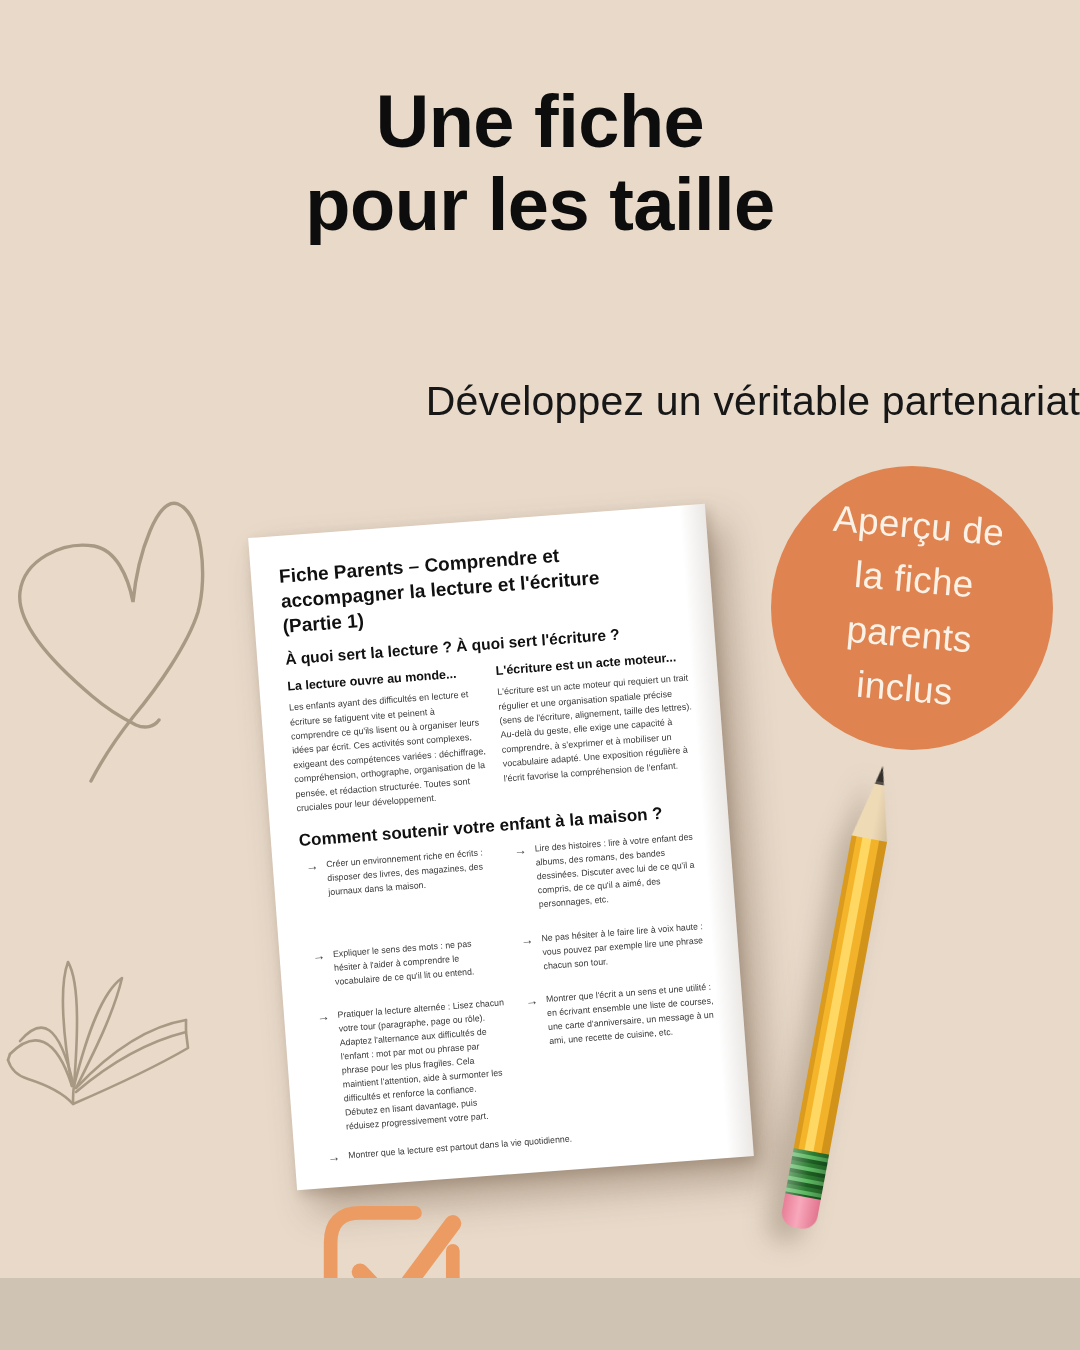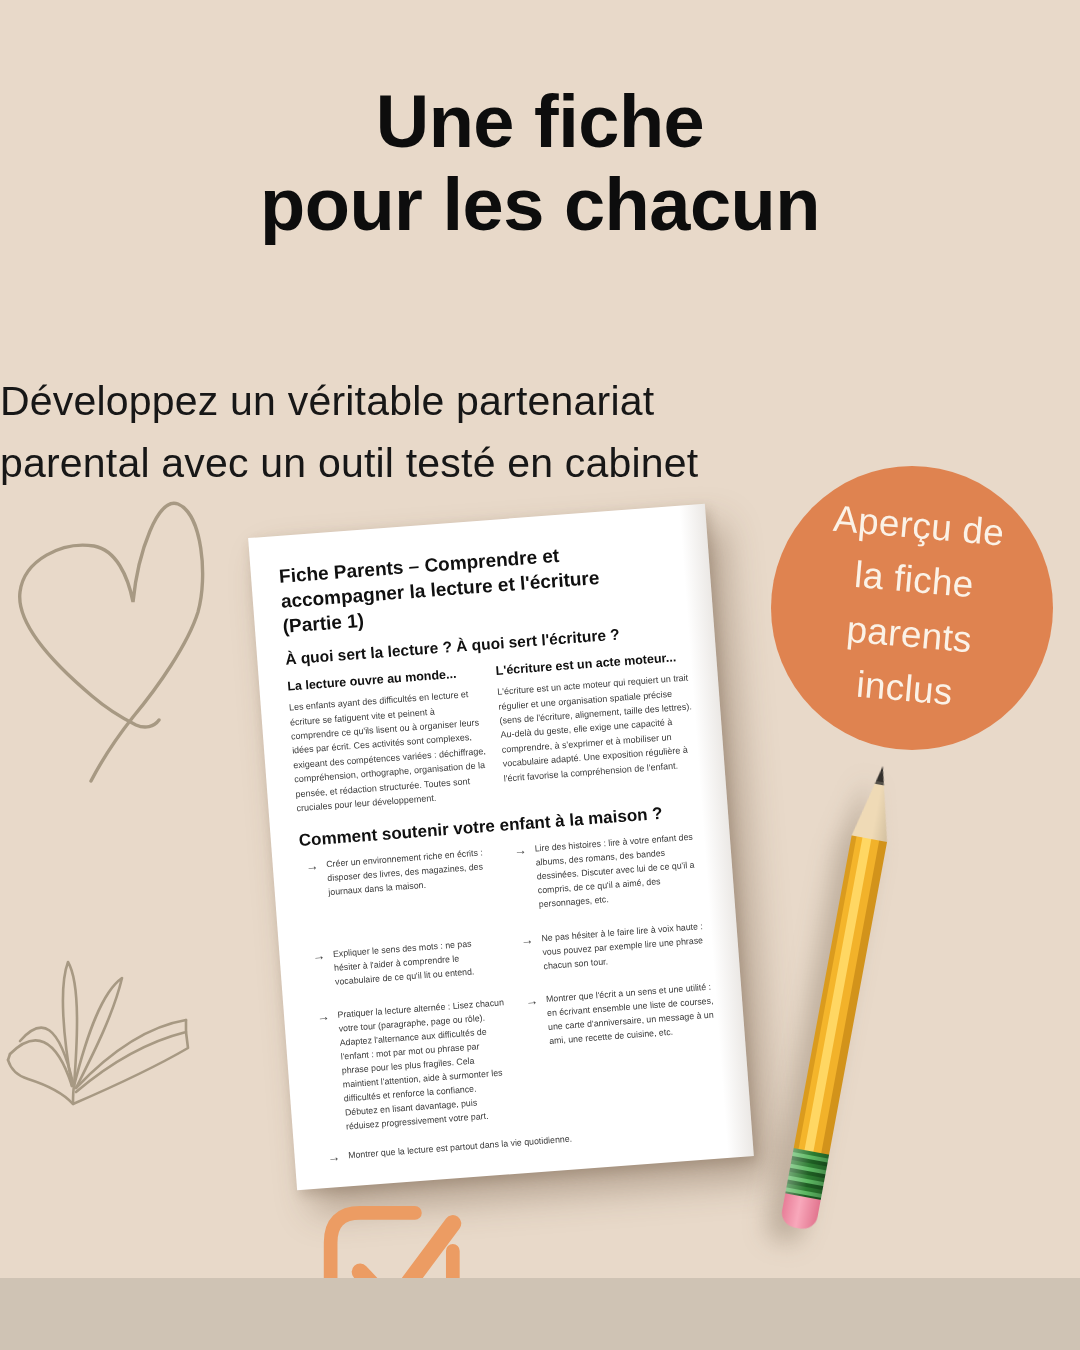--- a/index.html
+++ b/index.html
@@ -8,21 +8,21 @@
     background:#E8D9C9;
     font-family:"Liberation Sans",sans-serif;
   }
   
   .title{
     position:absolute;top:30px;left:0;right:0;text-align:center;
     font-weight:800;font-size:74px;line-height:1.13;letter-spacing:-0.5px;color:#0d0d0d;
   }
   .title span{display:block;}
   .subtitle{
-    position:absolute;top:330px;left:0;right:0;text-align:left;
+    position:absolute;top:330px;left:0;right:0;text-align:right;
     font-size:41px;line-height:1.5;color:#171717;font-weight:400;letter-spacing:0.2px;
   }
   .subtitle span{display:block;}
   
   .heart-svg{position:absolute;left:6px;top:484px;}
   .book-svg{position:absolute;left:2px;top:936px;}
   .check-svg{position:absolute;left:318px;top:1194px;}
   
   .paper{
     position:absolute;left:272px;top:520px;width:458px;min-height:636px;
@@ -82,25 +82,24 @@
     background:linear-gradient(90deg,#e87e98,#f8a8bb 45%,#e2758f);
   }
 </style>
 </head>
 <body>
 
 <div class="canvas">
 
   <h1 class="title">
     <span>Une fiche</span>
-    <span>pour les chacun</span>
+    <span>pour les taille</span>
   </h1>
   <p class="subtitle">
     <span>Développez un véritable partenariat</span>
-    <span>parental avec un outil testé en cabinet</span>
   </p>
 
   <svg class="heart-svg" width="222" height="312" viewBox="0 0 222 312" fill="none">
     <path d="M85 297 C 98 272, 112 252, 127 233 C 152 203, 182 160, 192 128 C 202 92, 196 30, 172 20 C 152 12, 132 68, 127 118 C 122 92, 110 66, 88 62 C 56 57, 18 76, 14 108 C 10 140, 48 180, 86 212 C 100 224, 116 234, 130 241 C 139 245, 148 243, 153 236" stroke="#A79983" stroke-width="3.4" stroke-linecap="round"></path>
   </svg>
 
   <svg class="book-svg" width="192" height="192" viewBox="0 0 192 192" fill="none" stroke="#A79983" stroke-width="2.6" stroke-linecap="round" stroke-linejoin="round">
     <path d="M8 118 C 32 94, 54 100, 70 150"></path>
     <path d="M18 105 C 40 80, 57 88, 71 147"></path>
     <path d="M70 150 C 61 100, 57 50, 66 26 C 79 48, 75 110, 72 150"></path>

